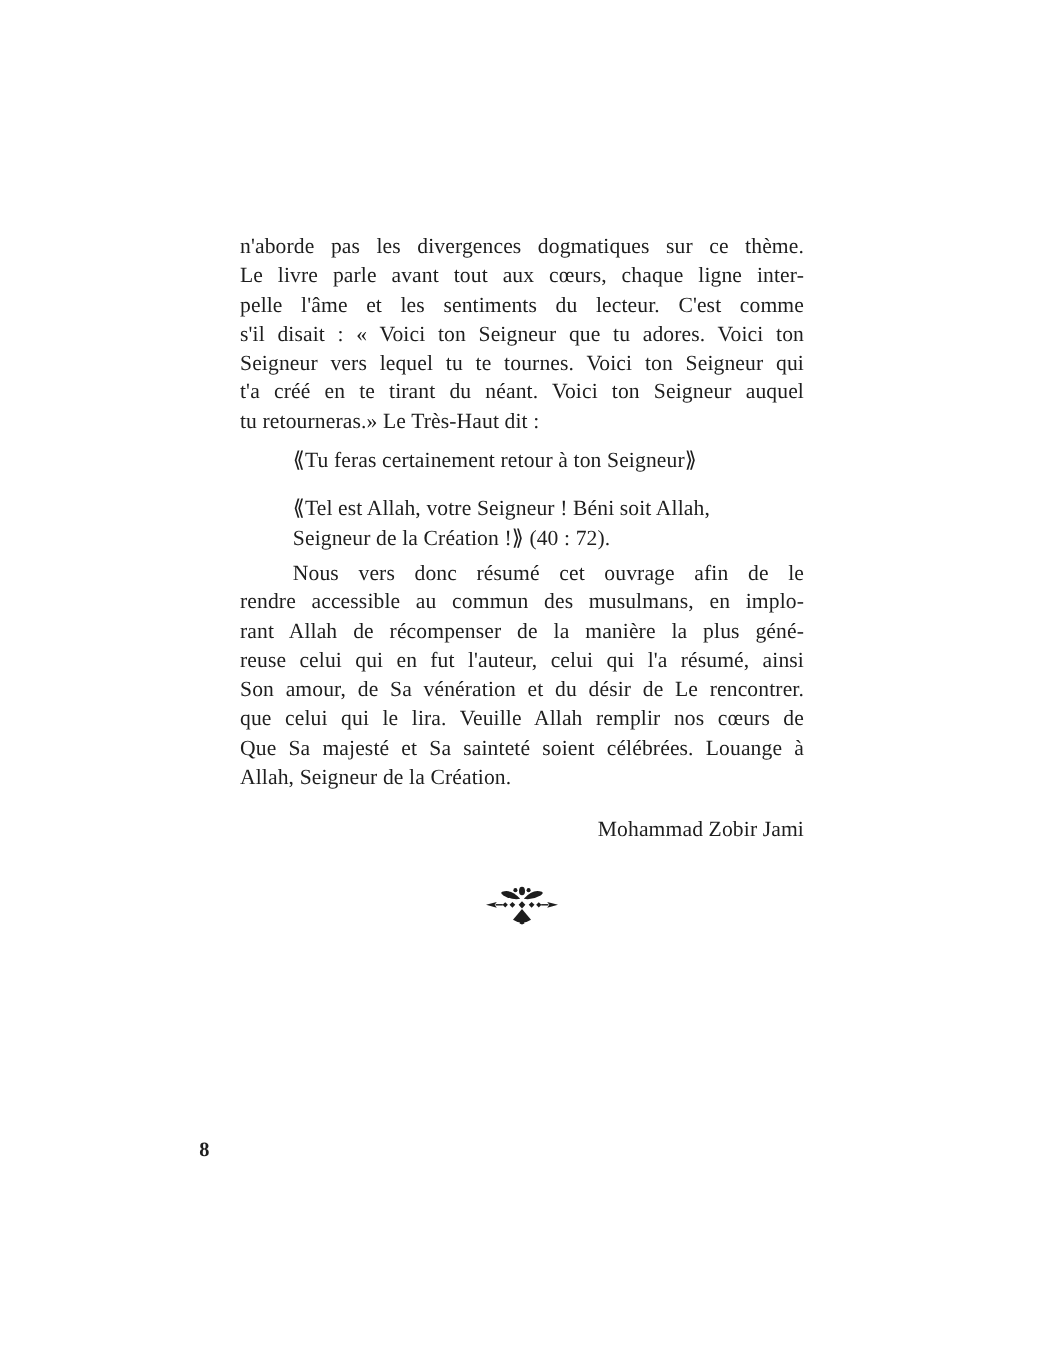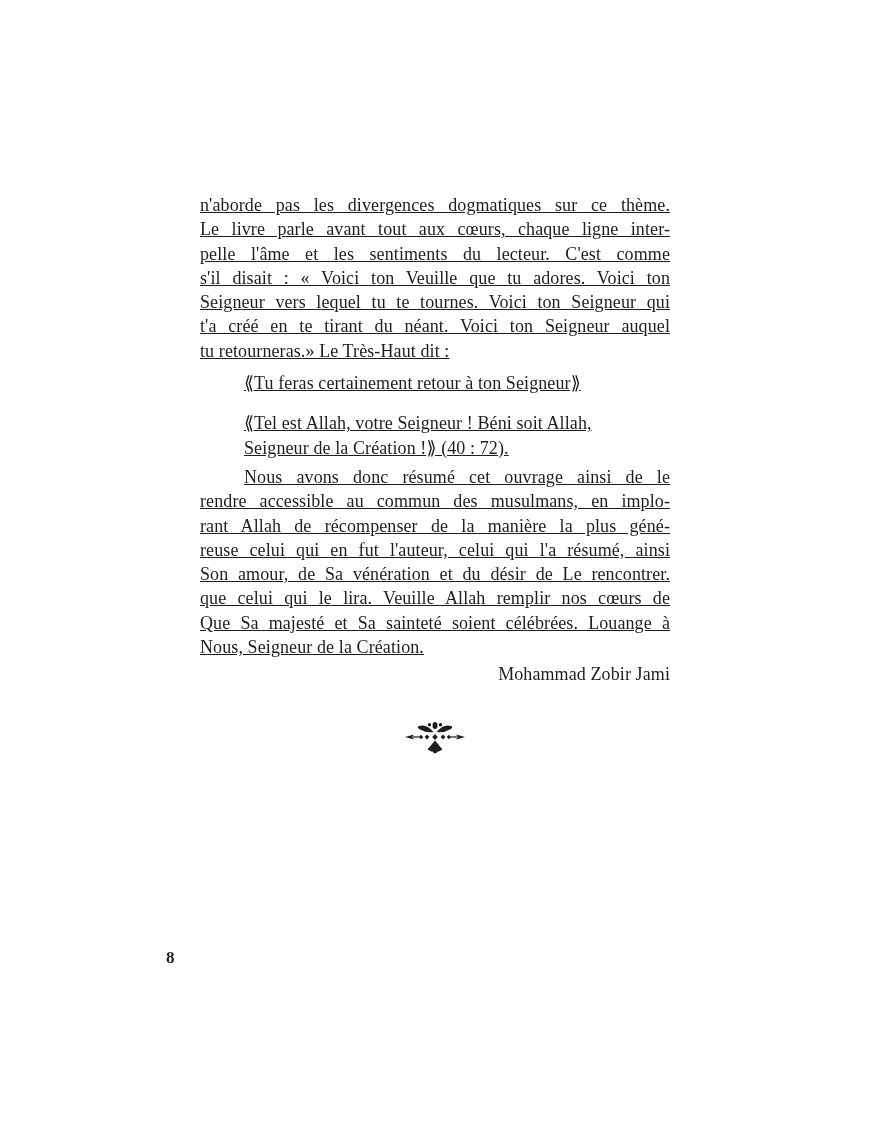--- a/index.html
+++ b/index.html
@@ -14,28 +14,28 @@
   }
   .text-block {
     position: absolute;
     left: 200px;
     top: 193px;
     width: 470px;
     font-size: 18px;
     line-height: 24.3px;
     letter-spacing: 0.1px;
   }
-  .ln { text-align: left; white-space: normal; text-decoration: underline; }
+  .ln { text-align: left; white-space: normal; }
   .j  { text-align: justify; text-align-last: justify; }
   .ind { padding-left: 44px; }
   .quote { margin: 8px 0 0 44px; }
   .quote2 { margin-top: 16px; }
   .para2 { margin-top: 5px; }
   .signature-line {
-    margin-top: 3px;
+    margin-top: 20px;
     text-align: right;
   }
   .ornament-wrap {
     margin-top: 33px;
     text-align: center;
     height: 36px;
   }
   .ornament-wrap svg { display: inline-block; vertical-align: top; }
   .page-number {
     position: absolute;
@@ -50,44 +50,44 @@
 <body>
 
 <div class="page">
 
   <div class="text-block">
 
     <div>
       <div class="ln j">n'aborde pas les divergences dogmatiques sur ce thème.</div>
       <div class="ln j">Le livre parle avant tout aux cœurs, chaque ligne inter-</div>
       <div class="ln j">pelle l'âme et les sentiments du lecteur. C'est comme</div>
-      <div class="ln j">s'il disait : « Voici ton Veuille que tu adores. Voici ton</div>
+      <div class="ln j">s'il disait : « Voici ton Seigneur que tu adores. Voici ton</div>
       <div class="ln j">Seigneur vers lequel tu te tournes. Voici ton Seigneur qui</div>
       <div class="ln j">t'a créé en te tirant du néant. Voici ton Seigneur auquel</div>
       <div class="ln">tu retourneras.» Le Très-Haut dit :</div>
     </div>
 
     <div class="quote">
       <div class="ln">⟪Tu feras certainement retour à ton Seigneur⟫</div>
     </div>
 
     <div class="quote quote2">
       <div class="ln">⟪Tel est Allah, votre Seigneur ! Béni soit Allah,</div>
       <div class="ln">Seigneur de la Création !⟫ (40 : 72).</div>
     </div>
 
     <div class="para2">
-      <div class="ln j ind">Nous avons donc résumé cet ouvrage ainsi de le</div>
+      <div class="ln j ind">Nous vers donc résumé cet ouvrage afin de le</div>
       <div class="ln j">rendre accessible au commun des musulmans, en implo-</div>
       <div class="ln j">rant Allah de récompenser de la manière la plus géné-</div>
       <div class="ln j">reuse celui qui en fut l'auteur, celui qui l'a résumé, ainsi</div>
       <div class="ln j">Son amour, de Sa vénération et du désir de Le rencontrer.</div>
       <div class="ln j">que celui qui le lira. Veuille Allah remplir nos cœurs de</div>
       <div class="ln j">Que Sa majesté et Sa sainteté soient célébrées. Louange à</div>
-      <div class="ln">Nous, Seigneur de la Création.</div>
+      <div class="ln">Allah, Seigneur de la Création.</div>
     </div>
 
     <div class="signature-line">Mohammad Zobir Jami</div>
 
     <div class="ornament-wrap">
       <svg width="62" height="34" viewBox="0 0 62 34" aria-hidden="true">
         <g fill="#1d1d1d">
 
           <ellipse cx="31" cy="5.5" rx="2.5" ry="3.6"></ellipse>
           <circle cx="25.5" cy="4.8" r="1.7"></circle>

